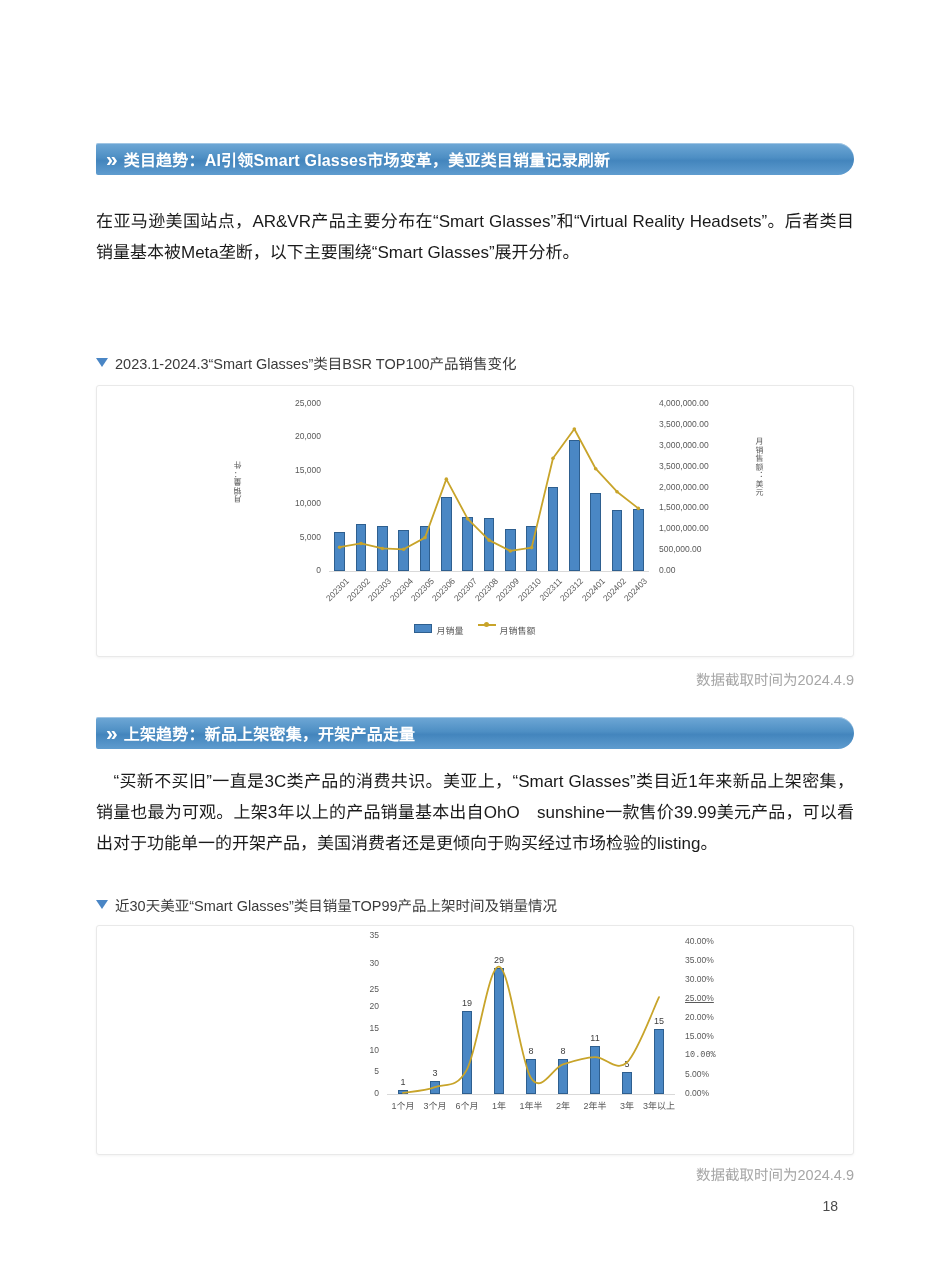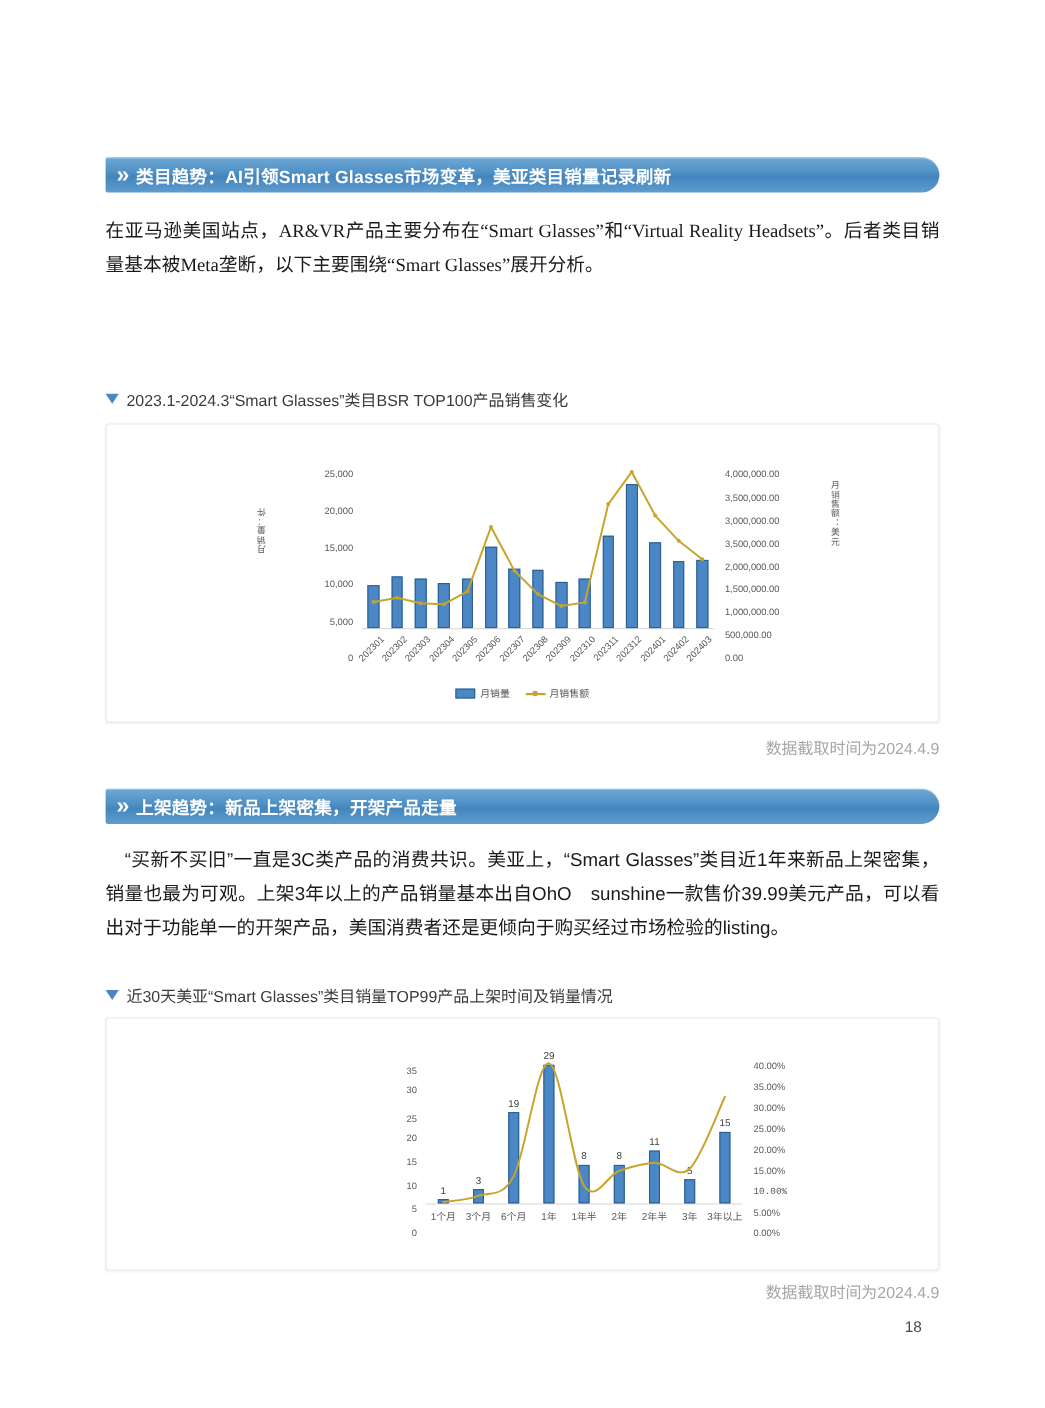--- a/index.html
+++ b/index.html
@@ -117,21 +117,20 @@
     white-space: nowrap;
     writing-mode: vertical-rl;
     letter-spacing: 0.5px;
   }
 
   .tick-label {
     position: absolute;
     font-size: 8.5px;
     color: #595959;
     white-space: nowrap;
-    margin-top: 28px;
   }
   .tick-left  { text-align: right; }
   .tick-right { text-align: left; }
 
   .xtick {
     position: absolute;
     font-size: 8.5px;
     color: #595959;
     white-space: nowrap;
     transform-origin: right top;
@@ -164,21 +163,21 @@
     position: absolute;
     display: flex;
     align-items: center;
     justify-content: center;
     gap: 14px;
     font-size: 9px;
     color: #595959;
     width: 100%;
     left: 0;
   }
-  .legend .item { display: flex; align-items: center; gap: 4px; white-space: nowrap; }
+  .legend .item { display: flex; align-items: flex-start; gap: 4px; white-space: nowrap; }
   .legend .sw-bar {
     width: 16px; height: 7px; background: #4a87c4; border: 0.8px solid #2e5f8f;
     display: inline-block;
   }
   .legend .sw-line {
     width: 18px; height: 2px; background: #c8a42a; display: inline-block; position: relative;
   }
   .legend .sw-line::after {
     content: ""; position: absolute; left: 6px; top: -2px;
     width: 5px; height: 5px; border-radius: 50%; background: #c8a42a;
@@ -208,21 +207,21 @@
 <body>
 
 <div class="page">
 
 
   <div class="section-bar" style="top:143px;">
     <span class="chev">»</span>
     <span class="sec-text">类目趋势：AI引领Smart Glasses市场变革，美亚类目销量记录刷新</span>
   </div>
 
-  <div class="para" style="top:194px;font-family:Liberation Serif, serif;">在亚马逊美国站点，AR&amp;VR产品主要分布在“Smart Glasses”和“Virtual Reality Headsets”。后者类目销量基本被Meta垄断，以下主要围绕“Smart Glasses”展开分析。</div>
+  <div class="para" style="top:206px;">在亚马逊美国站点，AR&amp;VR产品主要分布在“Smart Glasses”和“Virtual Reality Headsets”。后者类目销量基本被Meta垄断，以下主要围绕“Smart Glasses”展开分析。</div>
 
   <div class="fig-caption" style="top:352px;">
     <span class="tri"></span>
     <span>2023.1-2024.3“Smart Glasses”类目BSR TOP100产品销售变化</span>
   </div>
 
   <div class="chart-card" style="top:385px;height:272px;">
     <div class="chart-wrap" id="chart1">
         <div class="axis-line" style="left: 232px; top: 185px; width: 320px; height: 1px;"></div>
         <div class="tick-label tick-left" style="left: 164px; top: 179px; width: 60px;">0</div>
@@ -320,27 +319,27 @@
   <div class="chart-card" style="top:925px;height:230px;">
     <div class="chart-wrap" id="chart2">
         <div class="axis-line" style="left: 290px; top: 168px; width: 288px; height: 1px;"></div>
         <div class="tick-label tick-left" style="left: 222px; top: 162px; width: 60px;">0</div>
         <div class="tick-label tick-left" style="left: 222px; top: 140.286px; width: 60px;">5</div>
         <div class="tick-label tick-left" style="left: 222px; top: 118.571px; width: 60px;">10</div>
         <div class="tick-label tick-left" style="left: 222px; top: 96.8571px; width: 60px;">15</div>
         <div class="tick-label tick-left" style="left: 222px; top: 75.1429px; width: 60px;">20</div>
         <div class="tick-label tick-left" style="left: 222px; top: 58px; width: 60px;">25</div>
         <div class="tick-label tick-left" style="left: 222px; top: 31.7143px; width: 60px;">30</div>
-        <div class="tick-label tick-left" style="left: 222px; top: 14px; width: 60px;">35</div>
+        <div class="tick-label tick-left" style="left: 222px; top: 4px; width: 60px;">35</div>
         <div class="tick-label tick-right" style="left: 588px; top: 162px; width: 90px;">0.00%</div>
         <div class="tick-label tick-right" style="left: 588px; top: 143px; width: 90px;">5.00%</div>
         <div class="tick-label tick-right" style="left: 588px; top: 124px; width: 90px; font-family: Liberation Mono, monospace;">10.00%</div>
         <div class="tick-label tick-right" style="left: 588px; top: 105px; width: 90px;">15.00%</div>
         <div class="tick-label tick-right" style="left: 588px; top: 86px; width: 90px;">20.00%</div>
-        <div class="tick-label tick-right" style="left: 588px; top: 67px; width: 90px;">25.00%</div>
+        <div class="tick-label tick-right" style="left: 588px; top: 67px; width: 90px; text-decoration: underline;">25.00%</div>
         <div class="tick-label tick-right" style="left: 588px; top: 48px; width: 90px;">30.00%</div>
         <div class="tick-label tick-right" style="left: 588px; top: 29px; width: 90px;">35.00%</div>
         <div class="tick-label tick-right" style="left: 588px; top: 10px; width: 90px;">40.00%</div>
         <div class="bar" style="left: 300.56px; top: 163.657px; width: 10.88px; height: 4.34286px;"></div>
         <div class="bar-label" style="left: 290px; top: 150.657px; width: 32px;">1</div>
         <div class="bar" style="left: 332.56px; top: 154.971px; width: 10.88px; height: 13.0286px;"></div>
         <div class="bar-label" style="left: 322px; top: 141.971px; width: 32px;">3</div>
         <div class="bar" style="left: 364.56px; top: 85.4857px; width: 10.88px; height: 82.5143px;"></div>
         <div class="bar-label" style="left: 354px; top: 72.4857px; width: 32px;">19</div>
         <div class="bar" style="left: 396.56px; top: 42.0571px; width: 10.88px; height: 125.943px;"></div>

